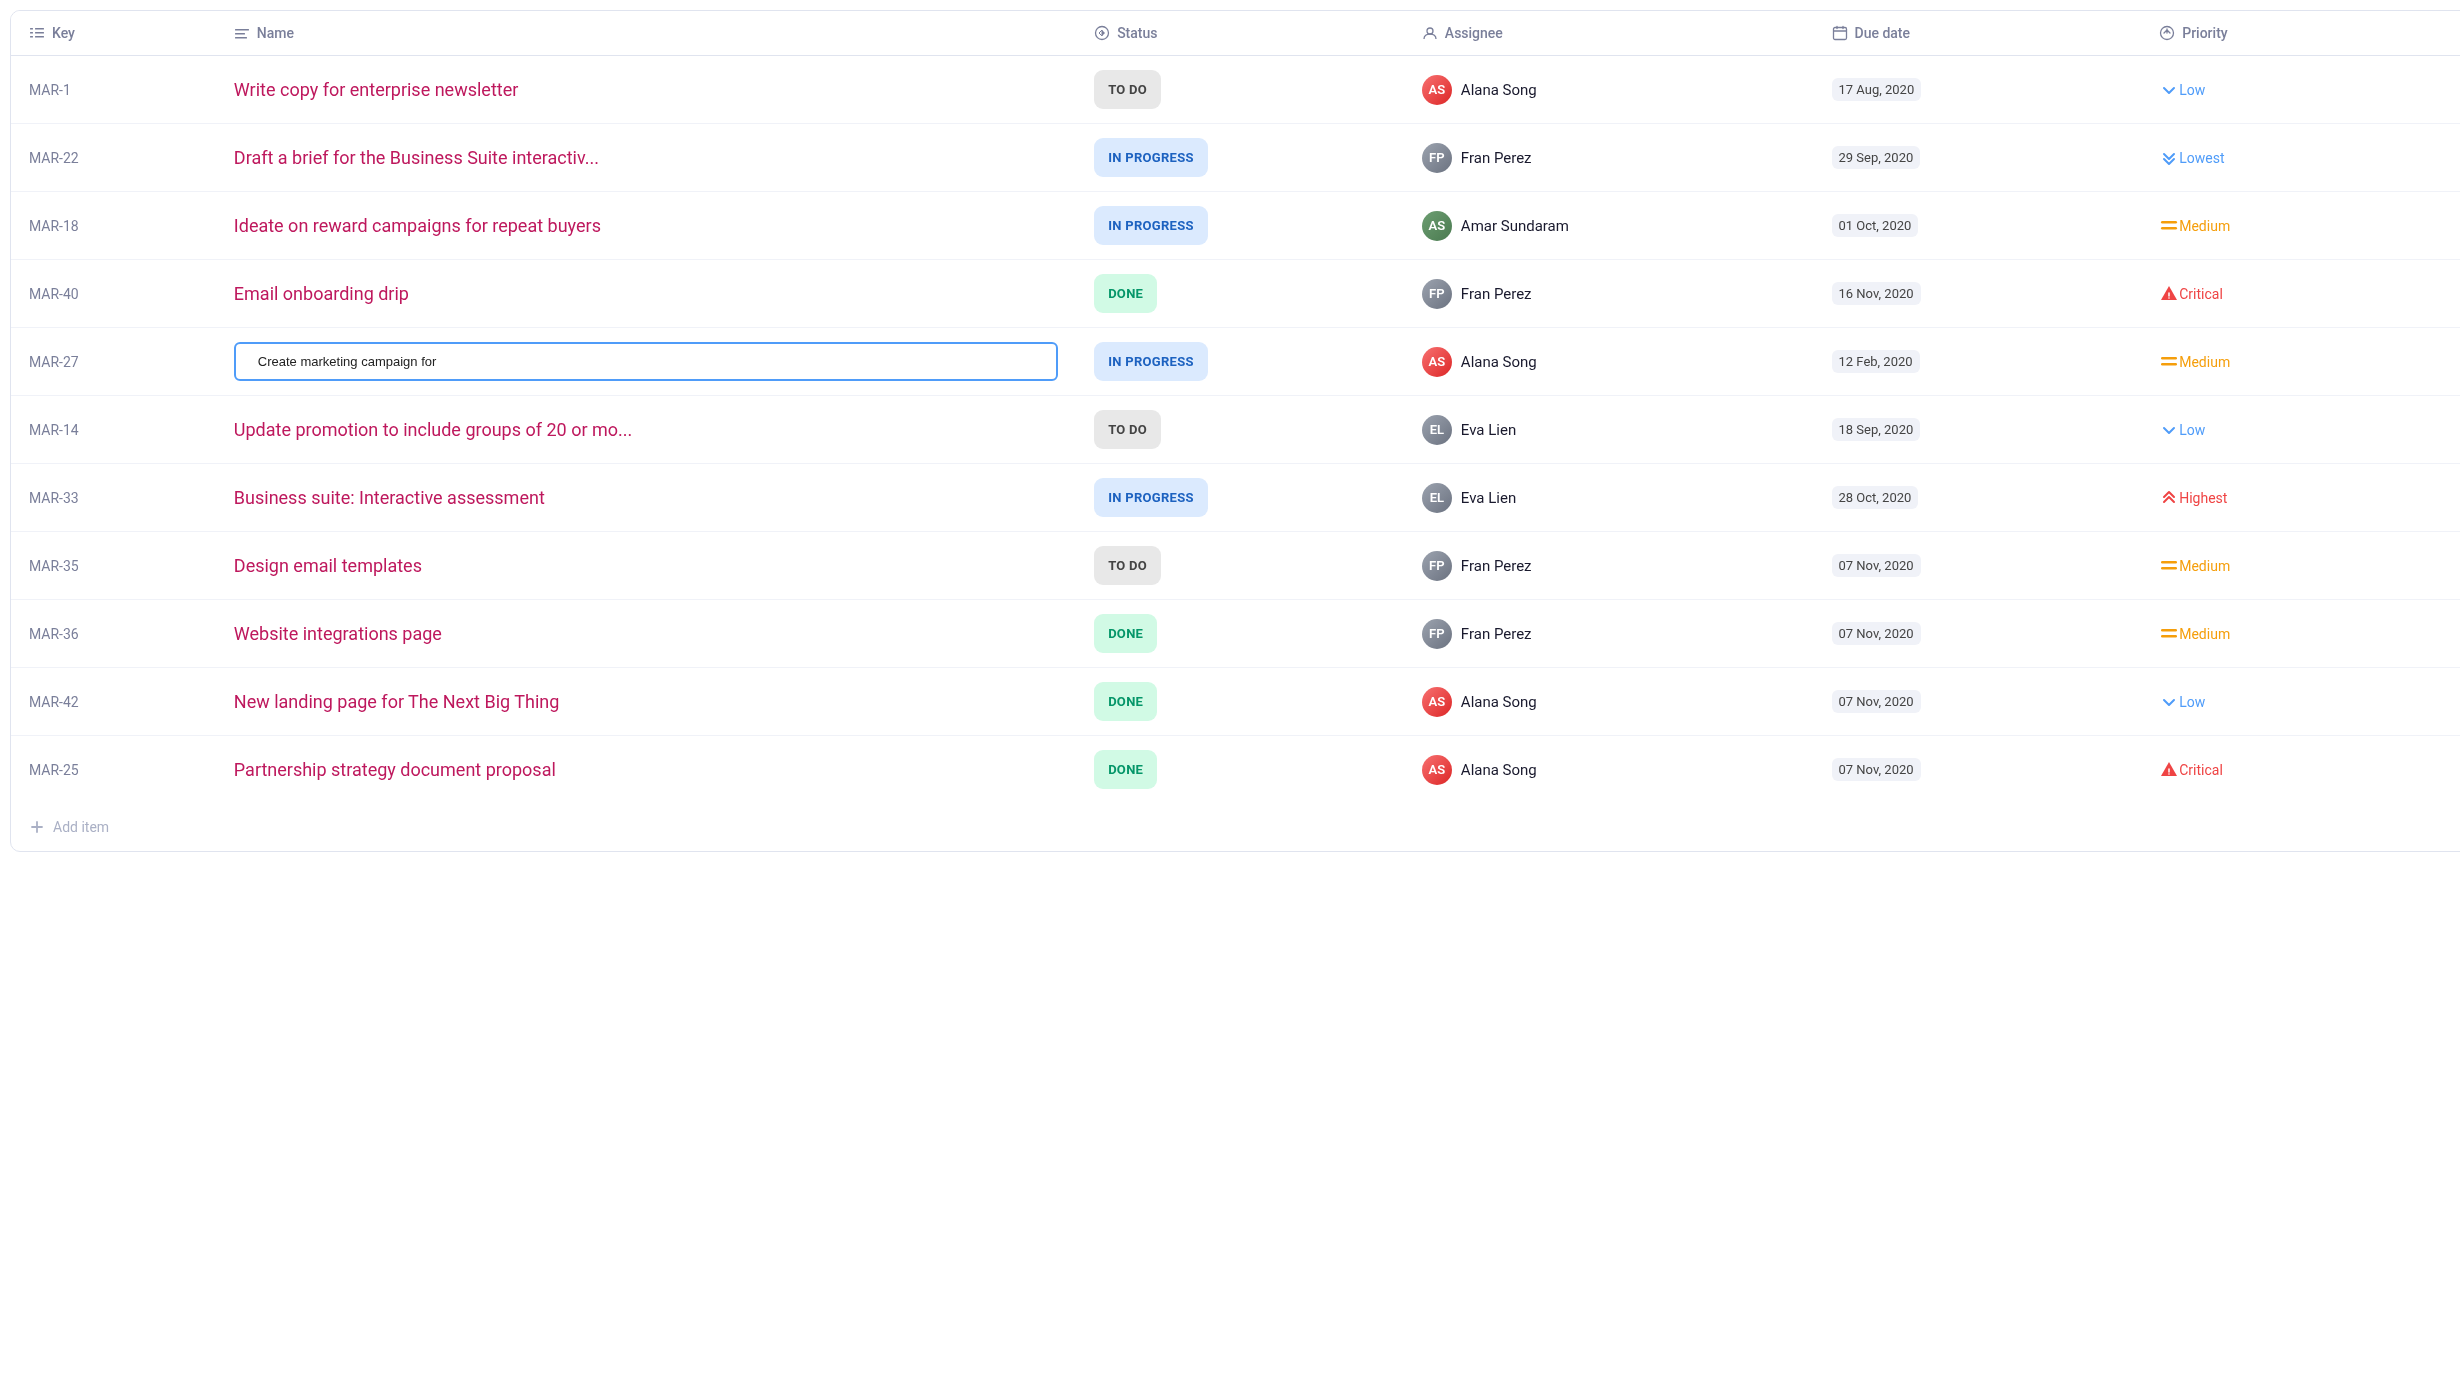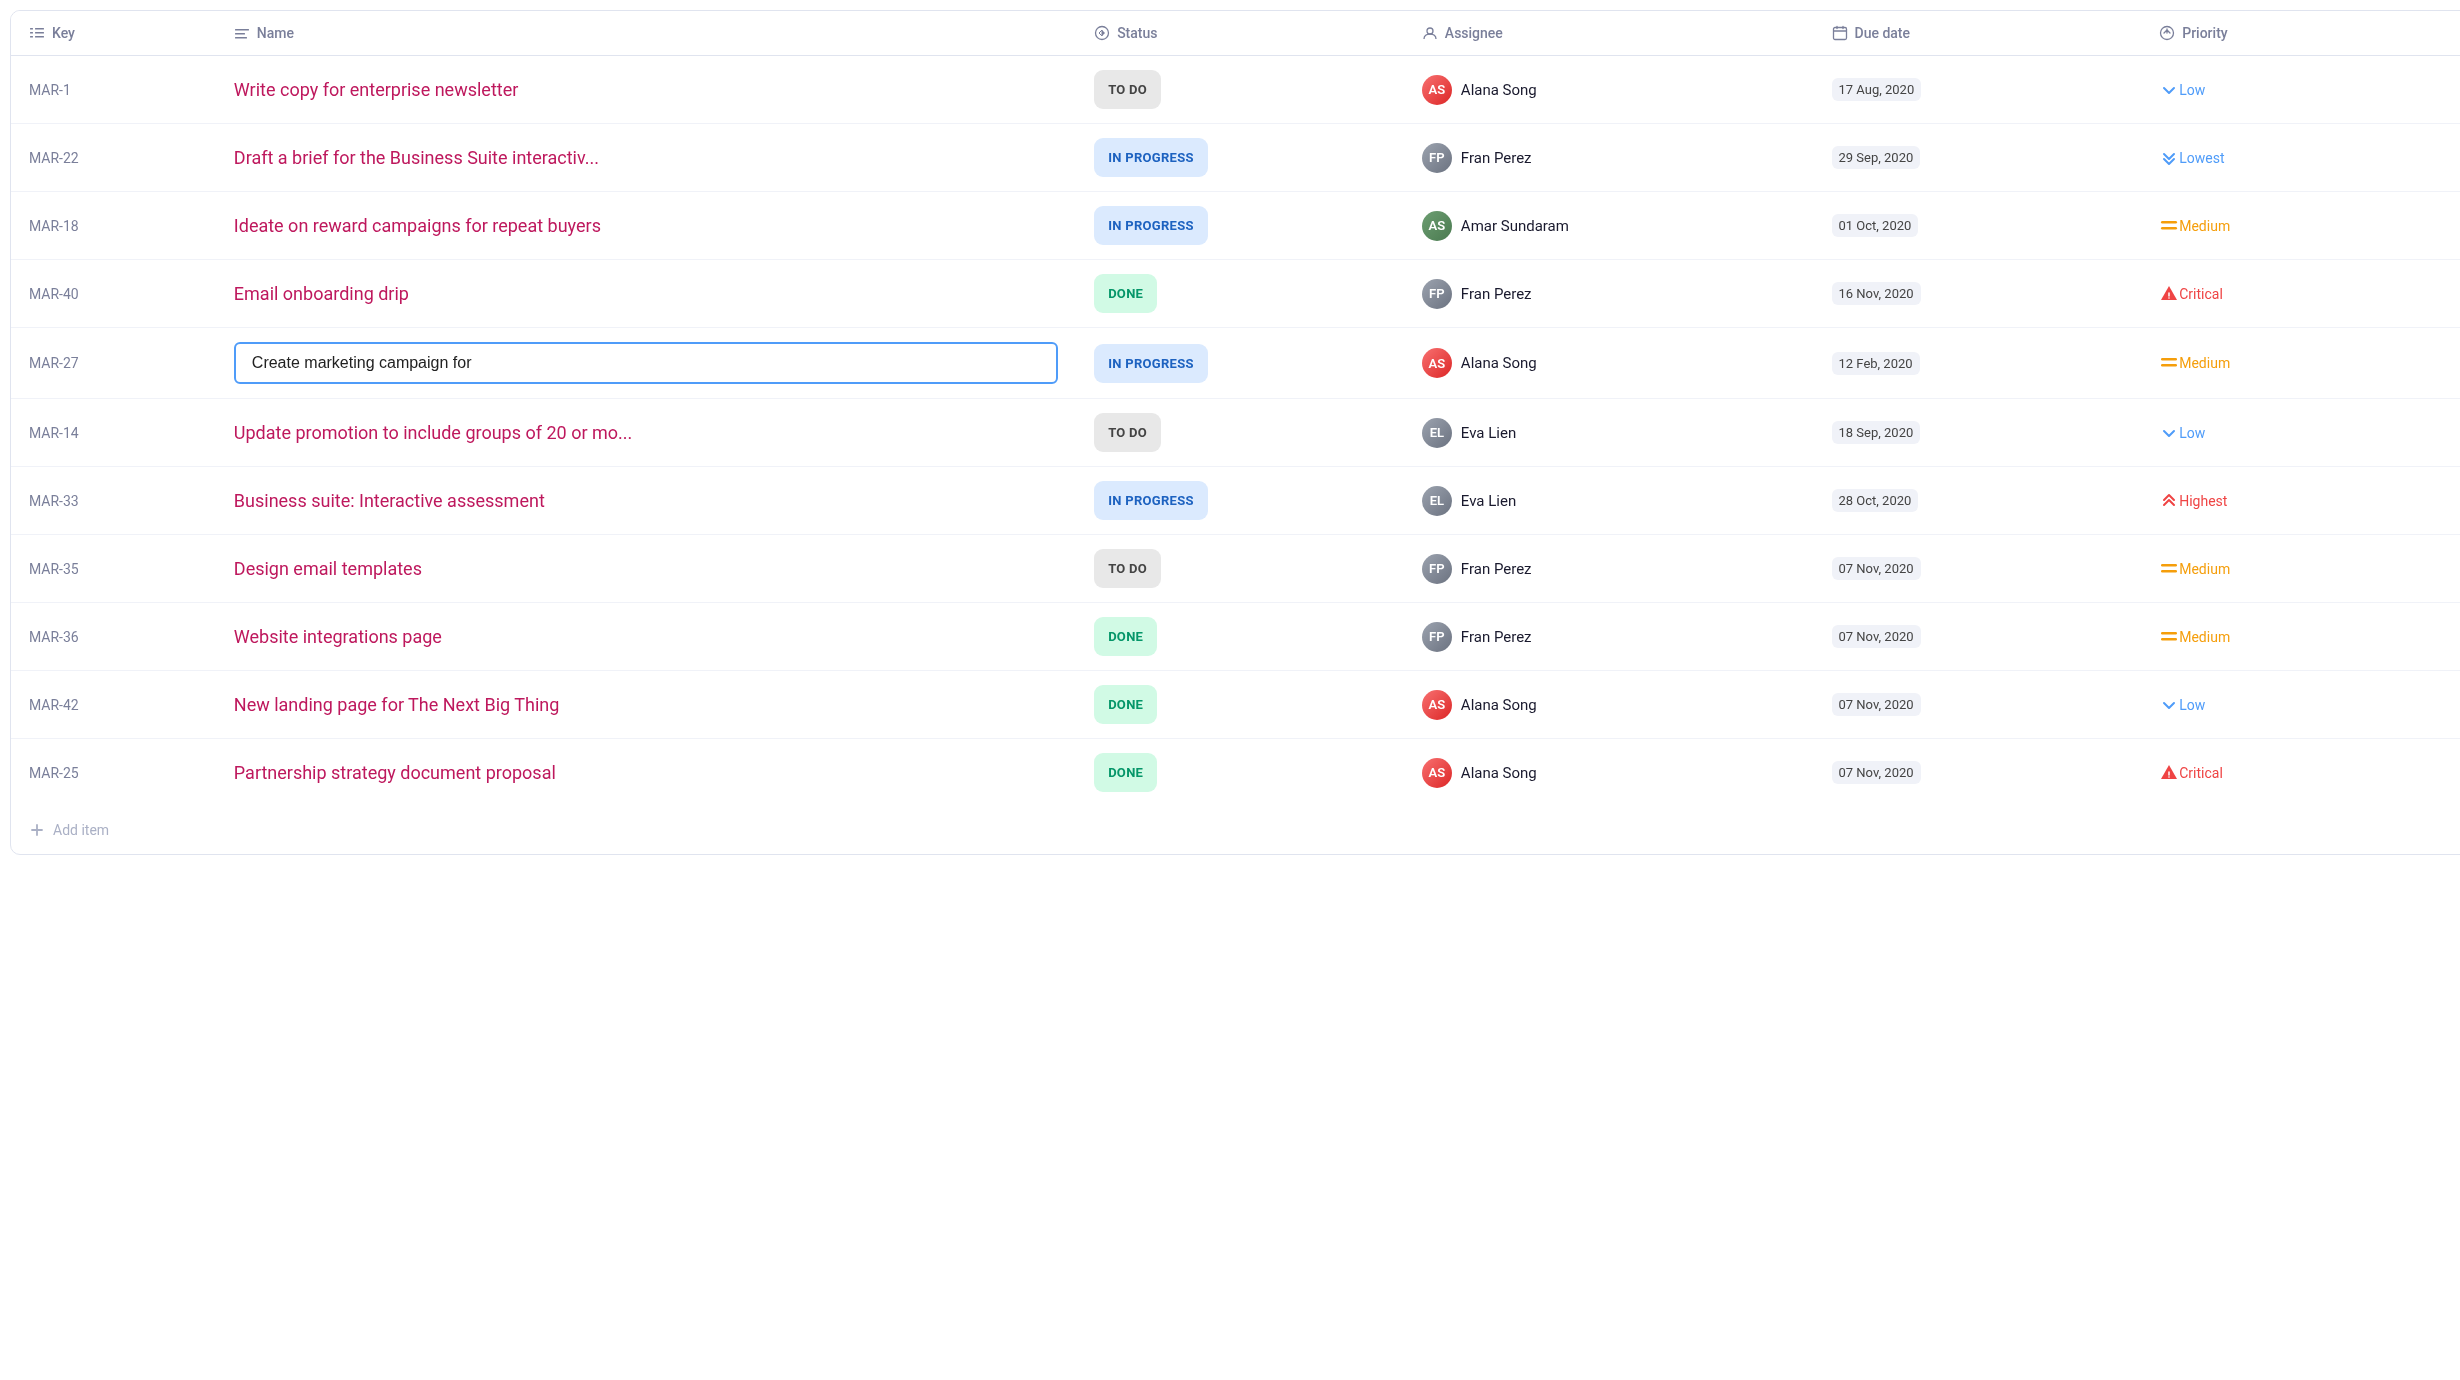--- a/index.html
+++ b/index.html
@@ -129,22 +129,22 @@
       border-radius: 6px;
       padding: 4px 7px;
       font-size: 13px;
       color: #444;
       display: inline-block;
       white-space: nowrap;
     }
     .editing-cell {
       border: 2px solid #4f9cf9;
       border-radius: 6px;
-      padding: 10px 16px;
-      font-size: 16px;
+      padding: 10px 22px;
+      font-size: 13px;
       color: #222;
       outline: none;
       width: 100%;
       background: #fff;
     }
     .name-text {
       color: #be185d;
       font-size: 18px;
     }
     .add-item-row td {

